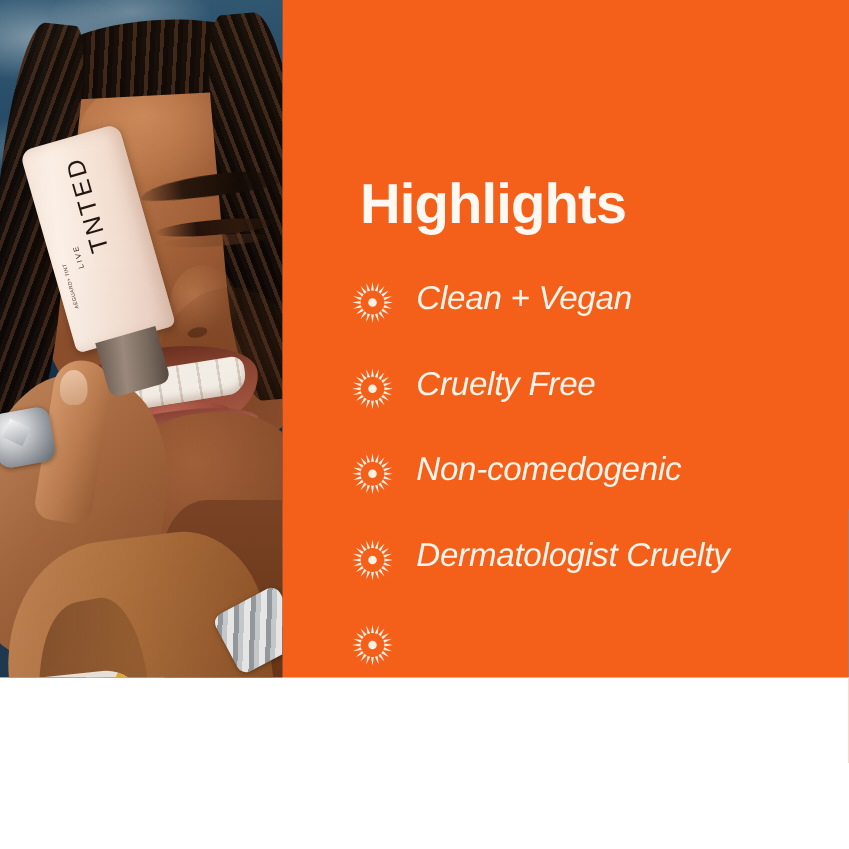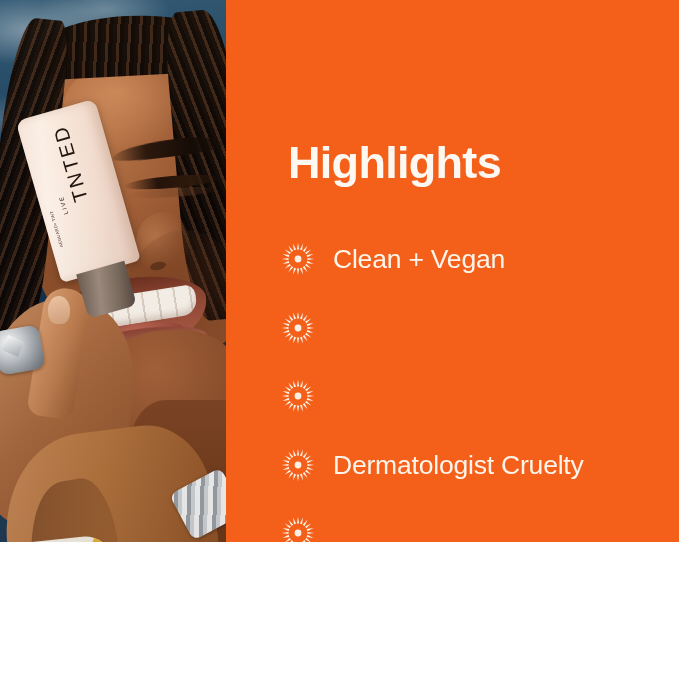--- a/index.html
+++ b/index.html
@@ -404,22 +404,23 @@
     position: absolute;
     left: 55px;
     top: 225px;
     right: 10px;
     margin: 0;
     padding: 0;
     list-style: none;
   }
   .highlight-item {
     display: flex;
-    align-items: center;
+    align-items: flex-start;
     height: 68.5px;
+    font-style: italic;
   }
   .burst-icon {
     flex: 0 0 auto;
     width: 34px;
     height: 34px;
     margin-right: 18px;
     display: block;
   }
   .item-label {
     font-size: 26.5px;
@@ -550,20 +551,21 @@
               <polygon points="50,2 53.3,22 46.7,22" transform="rotate(234 50 50)"></polygon>
               <polygon points="50,2 53.3,22 46.7,22" transform="rotate(252 50 50)"></polygon>
               <polygon points="50,2 53.3,22 46.7,22" transform="rotate(270 50 50)"></polygon>
               <polygon points="50,2 53.3,22 46.7,22" transform="rotate(288 50 50)"></polygon>
               <polygon points="50,2 53.3,22 46.7,22" transform="rotate(306 50 50)"></polygon>
               <polygon points="50,2 53.3,22 46.7,22" transform="rotate(324 50 50)"></polygon>
               <polygon points="50,2 53.3,22 46.7,22" transform="rotate(342 50 50)"></polygon>
             </g>
           </g>
         </svg>
+        <span class="item-label">Cruelty Free</span>
       </li>
 
       <li class="highlight-item">
         <svg class="burst-icon" viewBox="0 0 100 100">
           <g fill="#FBF0E4">
             <circle cx="50" cy="50" r="10"></circle>
             <g>
               <polygon points="50,2 53.3,22 46.7,22"></polygon>
               <polygon points="50,2 53.3,22 46.7,22" transform="rotate(18 50 50)"></polygon>
               <polygon points="50,2 53.3,22 46.7,22" transform="rotate(36 50 50)"></polygon>
@@ -580,20 +582,21 @@
               <polygon points="50,2 53.3,22 46.7,22" transform="rotate(234 50 50)"></polygon>
               <polygon points="50,2 53.3,22 46.7,22" transform="rotate(252 50 50)"></polygon>
               <polygon points="50,2 53.3,22 46.7,22" transform="rotate(270 50 50)"></polygon>
               <polygon points="50,2 53.3,22 46.7,22" transform="rotate(288 50 50)"></polygon>
               <polygon points="50,2 53.3,22 46.7,22" transform="rotate(306 50 50)"></polygon>
               <polygon points="50,2 53.3,22 46.7,22" transform="rotate(324 50 50)"></polygon>
               <polygon points="50,2 53.3,22 46.7,22" transform="rotate(342 50 50)"></polygon>
             </g>
           </g>
         </svg>
+        <span class="item-label">Non-comedogenic</span>
       </li>
 
       <li class="highlight-item">
         <svg class="burst-icon" viewBox="0 0 100 100">
           <g fill="#FBF0E4">
             <circle cx="50" cy="50" r="10"></circle>
             <g>
               <polygon points="50,2 53.3,22 46.7,22"></polygon>
               <polygon points="50,2 53.3,22 46.7,22" transform="rotate(18 50 50)"></polygon>
               <polygon points="50,2 53.3,22 46.7,22" transform="rotate(36 50 50)"></polygon>

